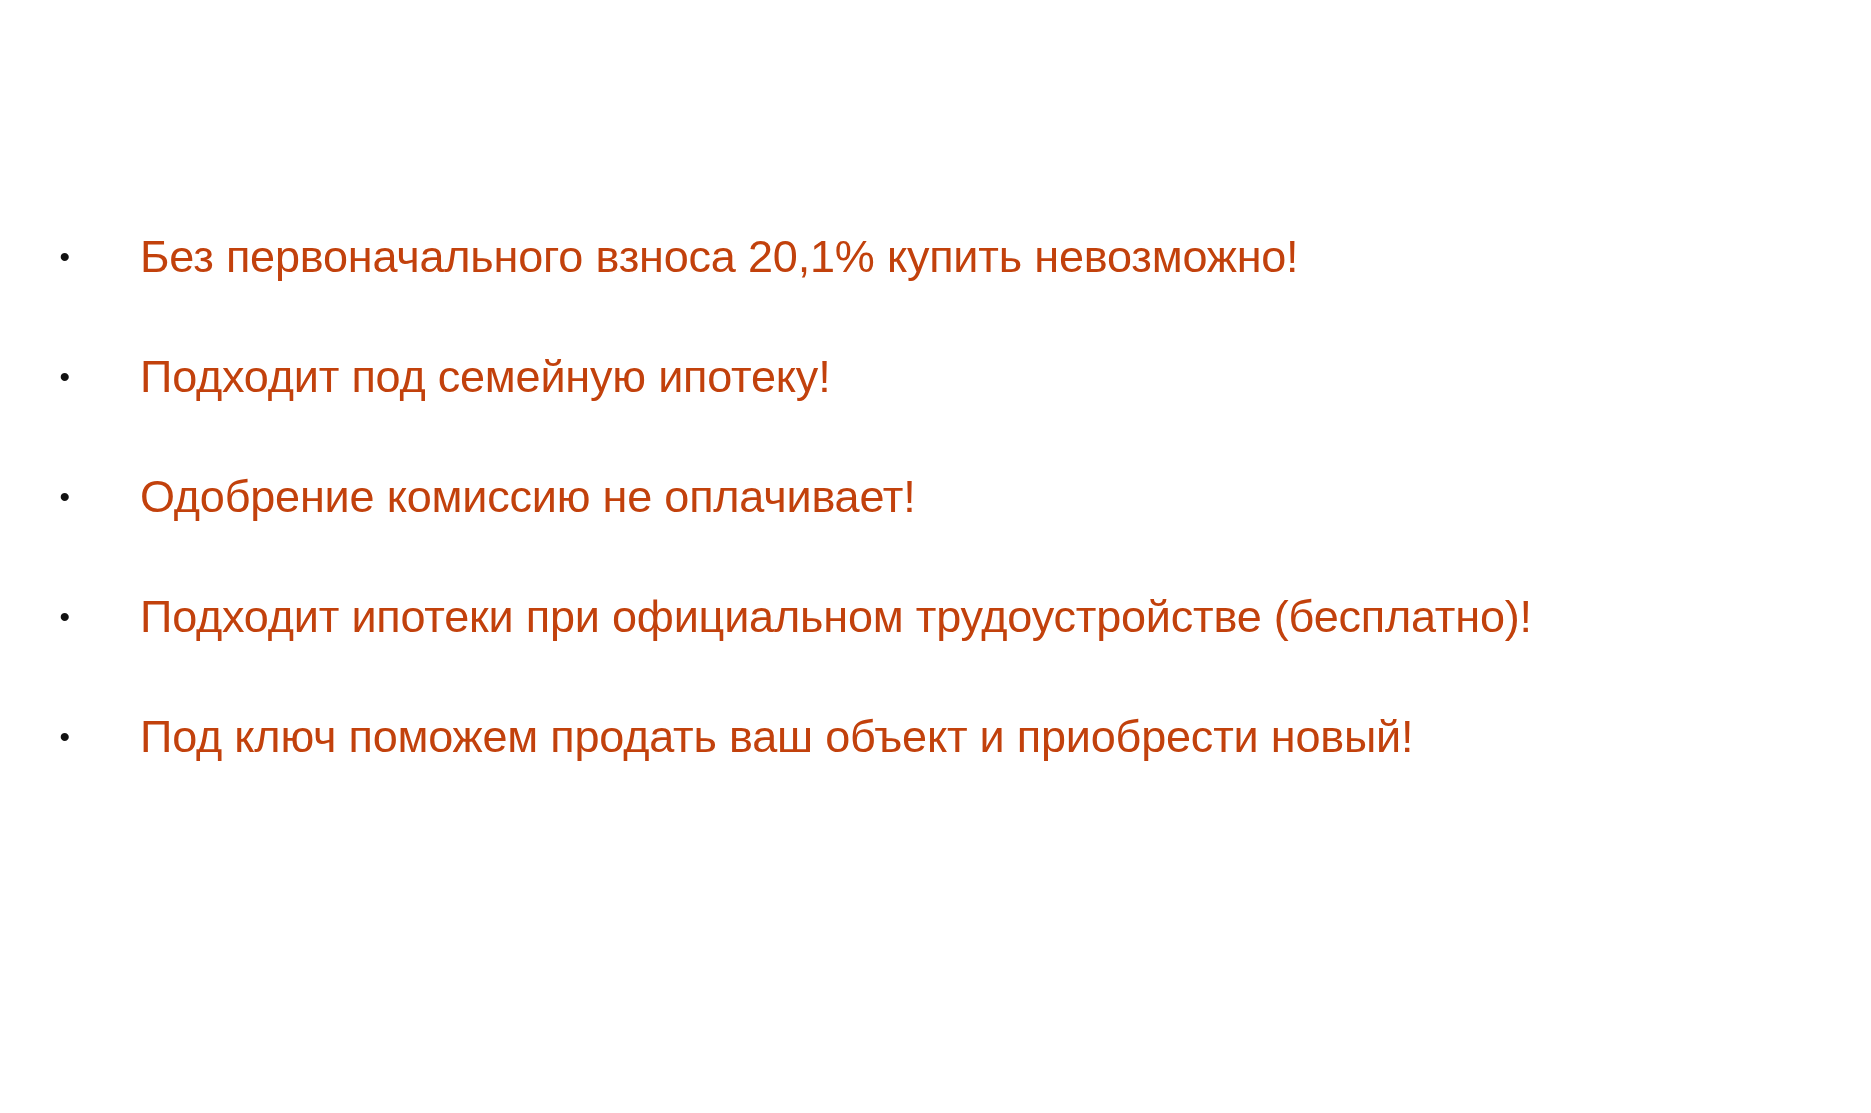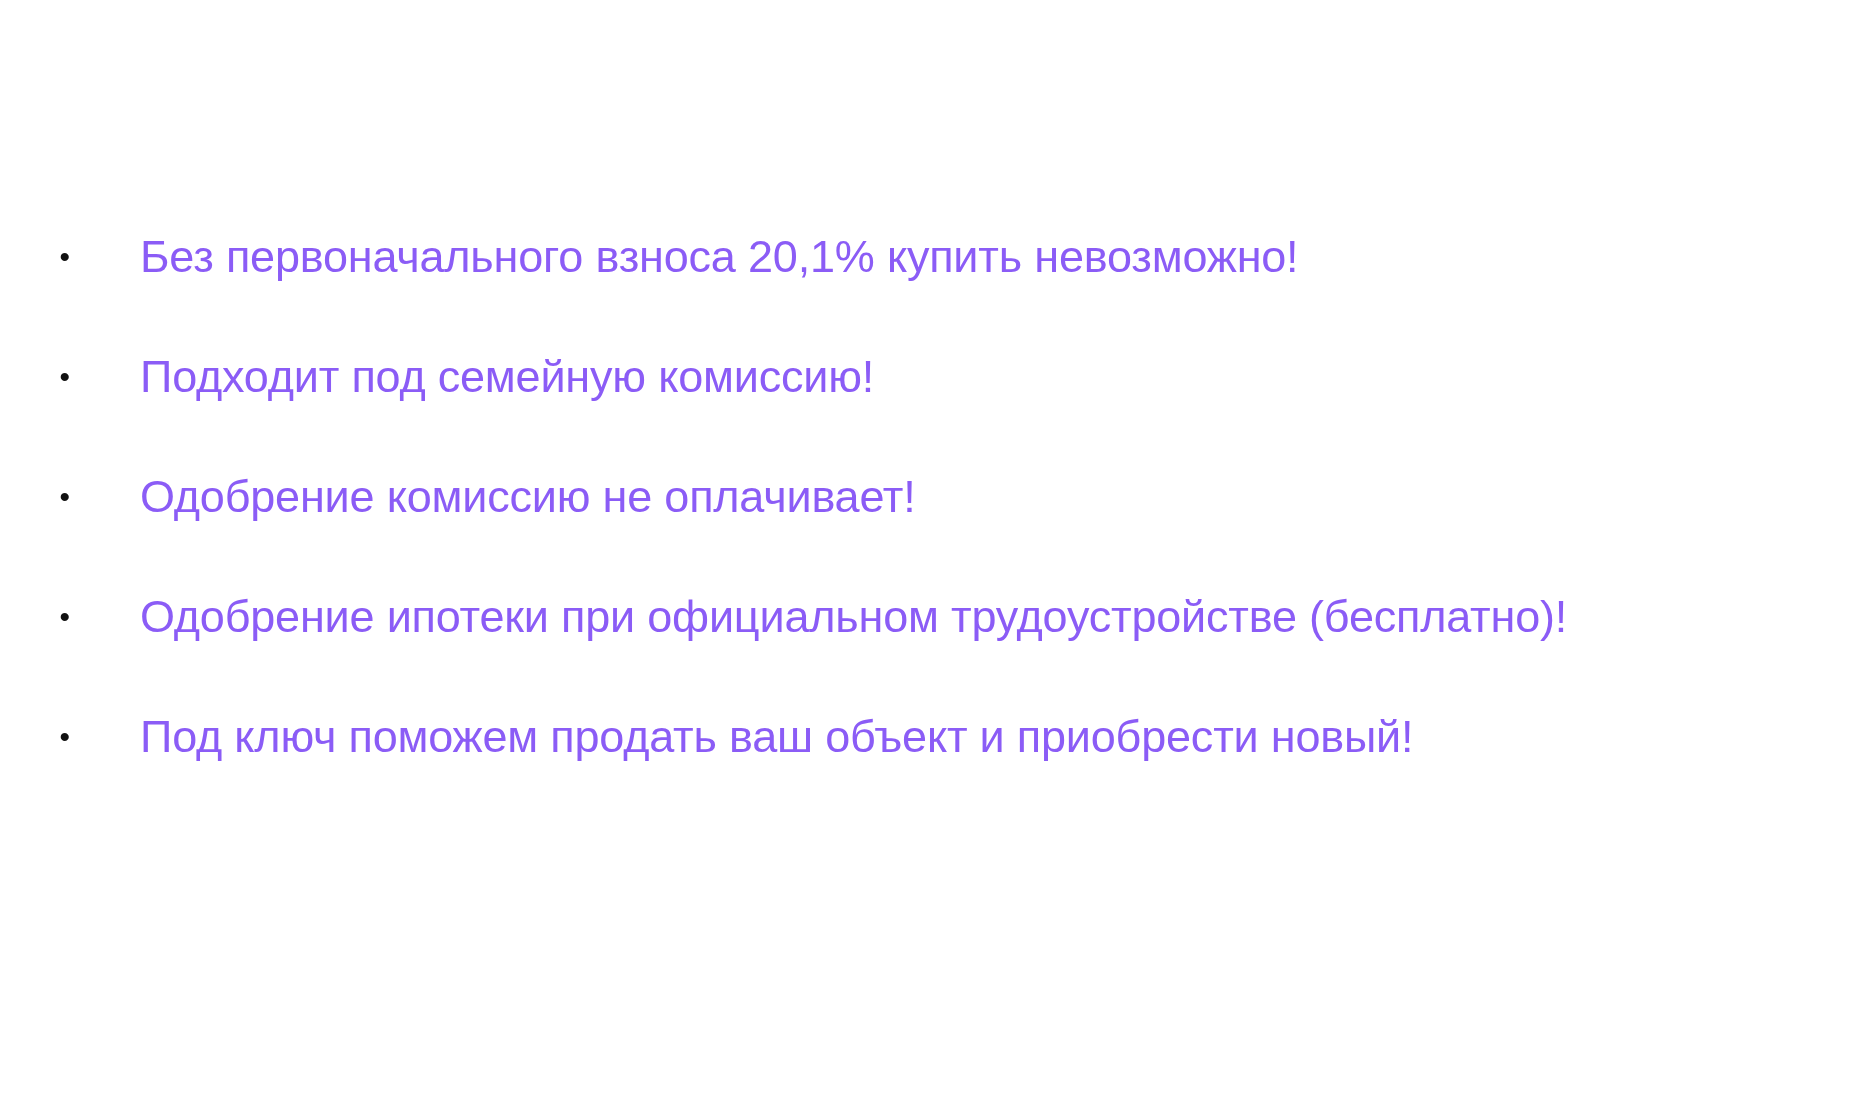--- a/index.html
+++ b/index.html
@@ -50,48 +50,48 @@
     color: #111111;
     user-select: none;
   }
   .bullet-text {
     flex: 1 1 auto;
     padding-left: 70px;
     padding-right: 15px;
     font-size: 45px;
     line-height: 58px;
     letter-spacing: -0.2px;
-    color: #8b5cf6;
+    color: #c2410c;
     white-space: nowrap;
   }
 </style>
 </head>
 <body>
 
 <div class="slide">
   <ul class="bullet-list">
 
     <li class="bullet-item">
       <span class="bullet-marker">•</span>
       <span class="bullet-text">Без первоначального взноса 20,1% купить невозможно!</span>
     </li>
 
     <li class="bullet-item">
       <span class="bullet-marker">•</span>
-      <span class="bullet-text">Подходит под семейную комиссию!</span>
+      <span class="bullet-text">Подходит под семейную ипотеку!</span>
     </li>
 
     <li class="bullet-item">
       <span class="bullet-marker">•</span>
       <span class="bullet-text">Одобрение комиссию не оплачивает!</span>
     </li>
 
     <li class="bullet-item">
       <span class="bullet-marker">•</span>
-      <span class="bullet-text">Одобрение ипотеки при официальном трудоустройстве (бесплатно)!</span>
+      <span class="bullet-text">Подходит ипотеки при официальном трудоустройстве (бесплатно)!</span>
     </li>
 
     <li class="bullet-item">
       <span class="bullet-marker">•</span>
       <span class="bullet-text">Под ключ поможем продать ваш объект и приобрести новый!</span>
     </li>
 
   </ul>
 </div>
 

